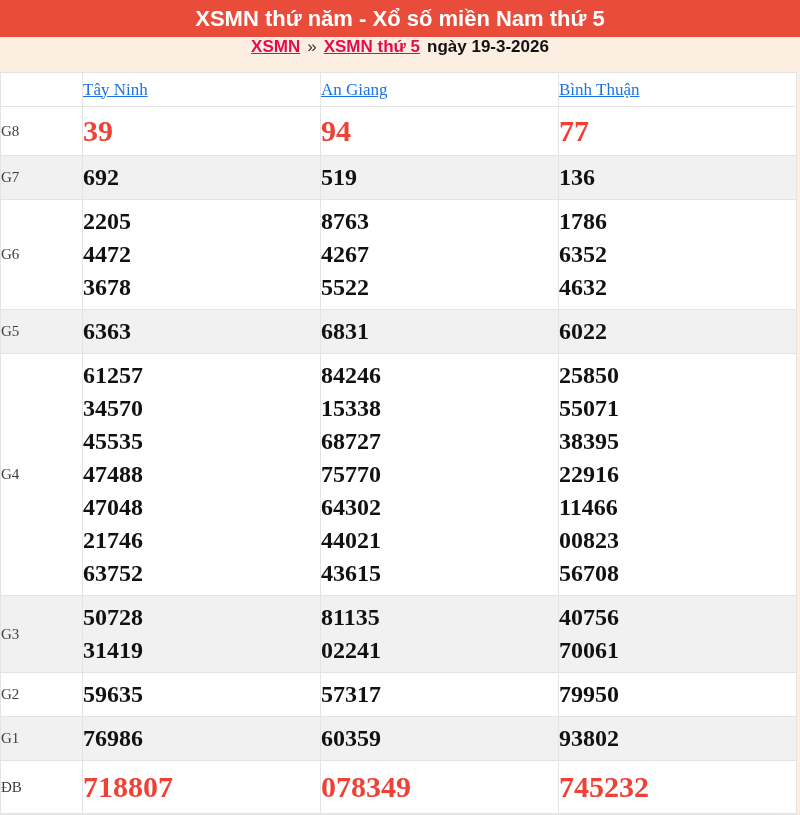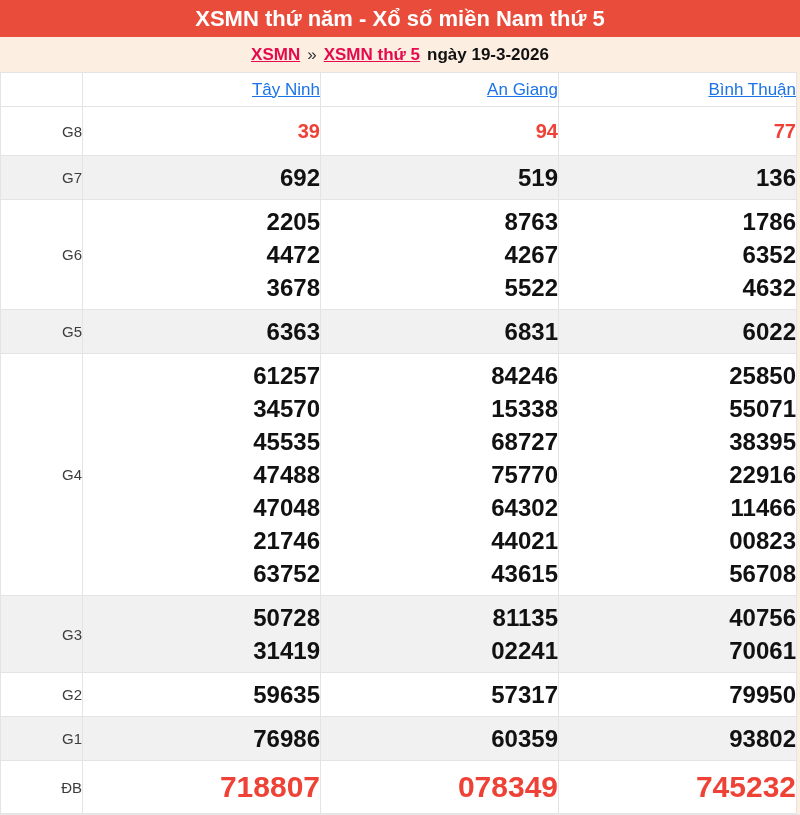--- a/index.html
+++ b/index.html
@@ -22,59 +22,60 @@
   }
   .title-bar{
     height:37px;background:var(--header-bg);
     display:flex;align-items:center;justify-content:center;
   }
   .title-bar h1{
     margin:0;color:#ffffff;font-size:22px;font-weight:bold;
   }
   .crumb-strip{
     height:35px;background:var(--crumb-bg);
-    display:flex;align-items:center;justify-content:center;
+    display:flex;align-items:flex-start;justify-content:center;
     gap:7px;font-size:17px;color:#222;
   }
   .crumb-strip a{
     color:var(--crumb-link);font-weight:bold;text-decoration:underline;cursor:pointer;
   }
   .crumb-sep{color:#333;}
   .crumb-date{font-weight:bold;color:#111;}
   .panel{
     background:var(--crumb-bg);
     padding:0 3px 0 0;
   }
   table{
     width:797px;
     border-collapse:collapse;
     background:#ffffff;
     table-layout:fixed;
   }
   th,td{
     border:1px solid var(--border);
-    text-align:right;
+    text-align:left;
     vertical-align:middle;
     padding:5px 0;
+    font-family:Liberation Serif, serif;
   }
   col.label-col{width:82px;}
   thead th{height:34px;padding:6px 0;}
   thead a{
     color:var(--link-blue);font-size:17px;text-decoration:underline;
     font-weight:normal;cursor:pointer;
   }
   td.label{
     font-size:15px;color:#3d3d3d;font-weight:normal;
   }
   .num{
     line-height:33px;font-size:24px;font-weight:bold;color:var(--ink);
   }
   tr.shaded{background:var(--shaded);}
   tr.red-row .num{color:var(--accent-red);}
-  tr.row-g8 .num{font-size:20px;line-height:38px;}
+  tr.row-g8 .num{font-size:30px;line-height:38px;}
   tr.row-db .num{font-size:30px;line-height:42px;}
 </style>
 </head>
 <body>
 
 <div class="page">
 
   <header class="title-bar">
     <h1>XSMN thứ năm - Xổ số miền Nam thứ 5</h1>
   </header>

